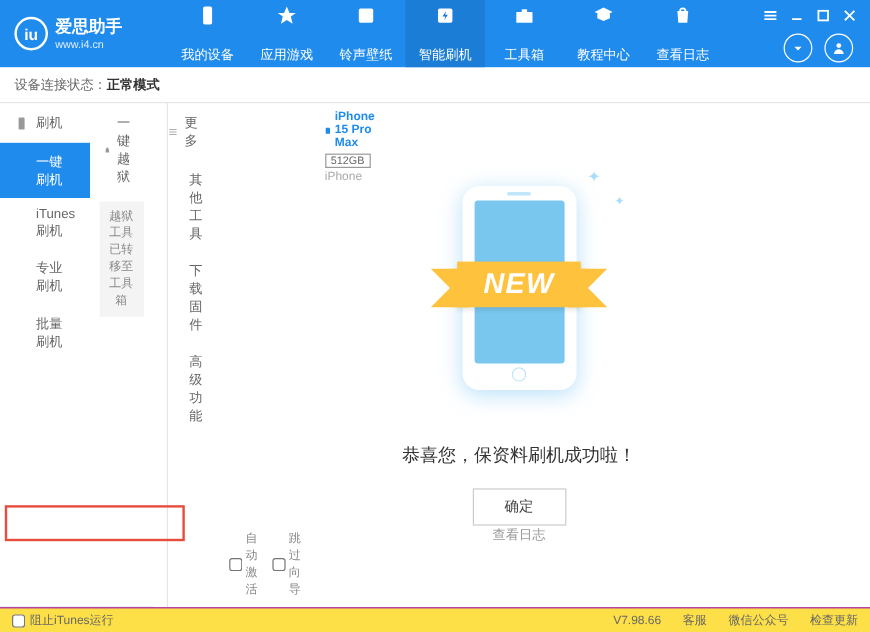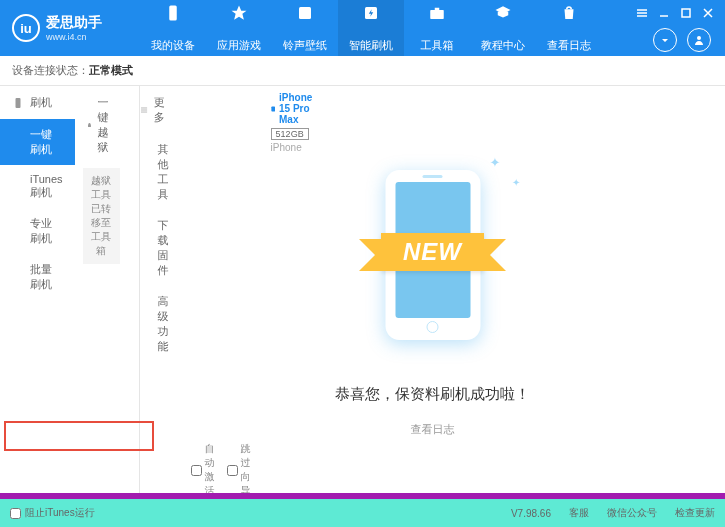--- a/index.html
+++ b/index.html
@@ -50,21 +50,21 @@
 .ribbon-body{background:#fec23c;color:#fff;font-weight:900;font-size:24px;letter-spacing:1px;padding:5px 22px;position:relative;font-style:italic;box-shadow:0 2px 4px rgba(0,0,0,.1)}
 .ribbon-body::before,.ribbon-body::after{content:"";position:absolute;top:6px;width:0;height:0;border:16px solid #fec23c}
 .ribbon-body::before{left:-22px;border-left-color:transparent}
 .ribbon-body::after{right:-22px;border-right-color:transparent}
 .sparkle{position:absolute;color:#a7dcfa;font-size:13px}
 .sp1{top:0;right:22px}
 .sp2{top:22px;right:2px;font-size:10px}
 .congrats{font-size:15px;color:#333;margin:20px 0 18px}
 .ok-btn{border:1px solid #ccc;background:#fff;padding:6px 26px;font-size:12px;cursor:pointer;color:#444}
 .log-link{font-size:11px;color:#999;cursor:pointer}
-.footer{position:absolute;bottom:0;left:0;right:0;height:34px;border-top:6px solid #a21caf;display:flex;align-items:center;font-size:10px;color:#666;padding:0 10px;background:#5eead4}
+.footer{position:absolute;bottom:0;left:0;right:0;height:21px;border-top:1px solid #a21caf;display:flex;align-items:center;font-size:10px;color:#666;padding:0 10px;background:#fde047}
 .footer label{display:flex;align-items:center;gap:4px}
 .footer input{width:11px;height:11px}
 .footer-spacer{flex:1}
 .footer-item{margin-left:18px;cursor:pointer}
 </style>
 </head>
 <body>
 
 <div class="header">
   <div class="logo-area">
@@ -241,20 +241,21 @@
       <div class="phone">
           <div class="phone-ear"></div>
         </div>
       <div class="ribbon">
           <div class="ribbon-body">NEW</div>
         </div>
       <span class="sparkle sp1">✦</span>
       <span class="sparkle sp2">✦</span>
     </div>
     <div class="congrats">恭喜您，保资料刷机成功啦！</div>
+    <button class="ok-btn">确定</button>
     <div class="log-link">查看日志</div>
   </div>
 </div>
 
 <div class="footer">
   <label>
       <input type="checkbox" style="">
       <span>阻止iTunes运行</span>
     </label>
   <div class="footer-spacer"></div>

